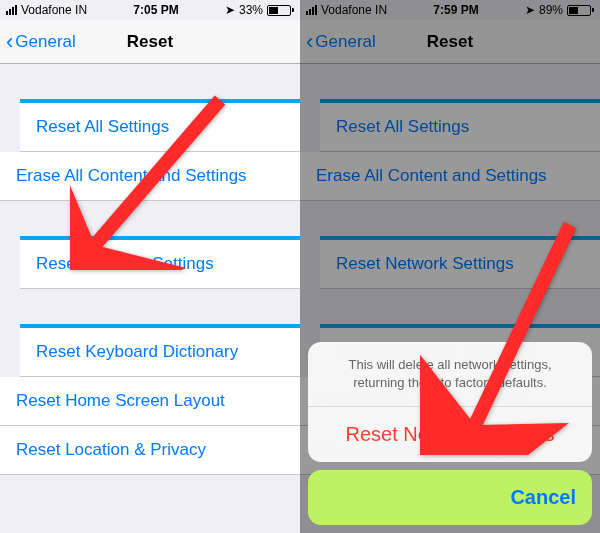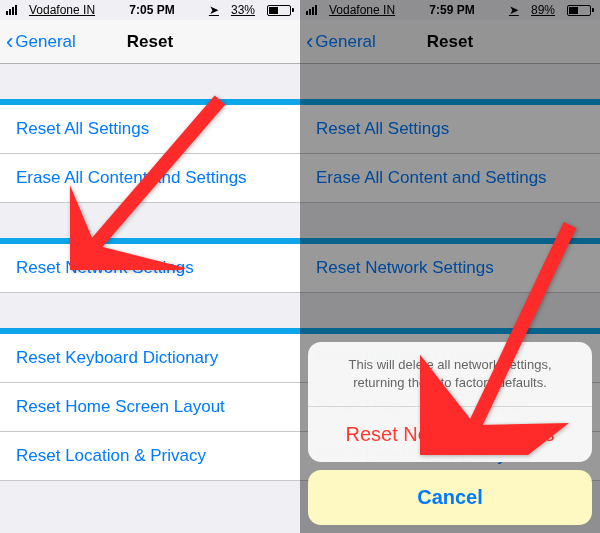--- a/index.html
+++ b/index.html
@@ -1,35 +1,35 @@
 <!DOCTYPE html>
 <html><head>
 <meta charset="utf-8">
 <style>
   * { margin: 0; padding: 0; box-sizing: border-box; font-family: -apple-system, "Helvetica Neue", Arial, sans-serif; }
   body { width: 600px; height: 533px; display: flex; background: #fff; }
   .screen { width: 300px; height: 533px; position: relative; overflow: hidden; }
   .bg-normal { background: #efeff4; }
   .bg-dim { background: #efeff4; }
   .status { height: 20px; display: flex; align-items: center; justify-content: space-between; padding: 0 6px; font-size: 12px; background: transparent; color: #000; }
-  .status .left, .status .right { display:flex; align-items:center; gap:12px;text-decoration:underline; }
+  .status .left, .status .right { display:flex; align-items:center; gap:4px; }
   .nav { height: 44px; display: flex; align-items: center; background: #f7f7f7; border-bottom: 1px solid #b2b2b2; position: relative; }
   .back { display:flex; align-items:center; color:#007aff; font-size:17px; padding-left:6px; }
   .back .chev { font-size:22px; line-height:1; margin-right:2px; }
   .title { position:absolute; left:0; right:0; text-align:center; font-size:17px; font-weight:700; color:#000; }
   .group-gap { height: 35px; }
   .cell { background:#fff; border-bottom:1px solid #c8c7cc; padding: 14px 16px; color:#007aff; font-size:17px; }
-  .cell:first-child { border-top:6px solid #0ea5e9; }
+  .cell:first-child { border-top:4px solid #0ea5e9;margin-left:20px; }
   .section { display:flex; flex-direction:column; }
   .overlay { position:absolute; inset:0; background:rgba(0,0,0,0.4); }
   .sheet { position:absolute; left:8px; right:8px; bottom:8px; }
   .sheet-box { background:rgba(248,248,248,0.98); border-radius:13px; overflow:hidden; }
   .sheet-msg { padding:14px 18px; font-size:13px; color:#666; text-align:center; border-bottom:1px solid #d8d8d8; line-height:1.4; }
   .sheet-action { padding:16px; text-align:center; color:#ff3b30; font-size:20px; }
-  .sheet-cancel { margin-top:8px; background:#fef9c3; border-radius:13px; padding:16px; text-align:center; color:#007aff; font-size:20px; font-weight:600; }
+  .sheet-cancel { margin-top:8px; background:#bef264; border-radius:13px; padding:16px; text-align:right; color:#007aff; font-size:20px; font-weight:600; }
   .arrow { position:absolute; pointer-events:none; }
   svg.arrowsvg { filter: drop-shadow(1px 1px 2px rgba(0,0,0,0.3)); }
   .signal { display:inline-flex; align-items:flex-end; gap:1px; }
   .signal i { width:2px; background:#000; display:inline-block; }
   .batt { display:inline-flex; align-items:center; }
   .batt-body { width:24px; height:11px; border:1px solid #000; border-radius:2px; position:relative; }
   .batt-fill { position:absolute; top:1px; left:1px; bottom:1px; background:#000; }
   .batt-tip { width:2px; height:4px; background:#000; margin-left:1px; border-radius:0 1px 1px 0; }
   .underline { }
 </style>

